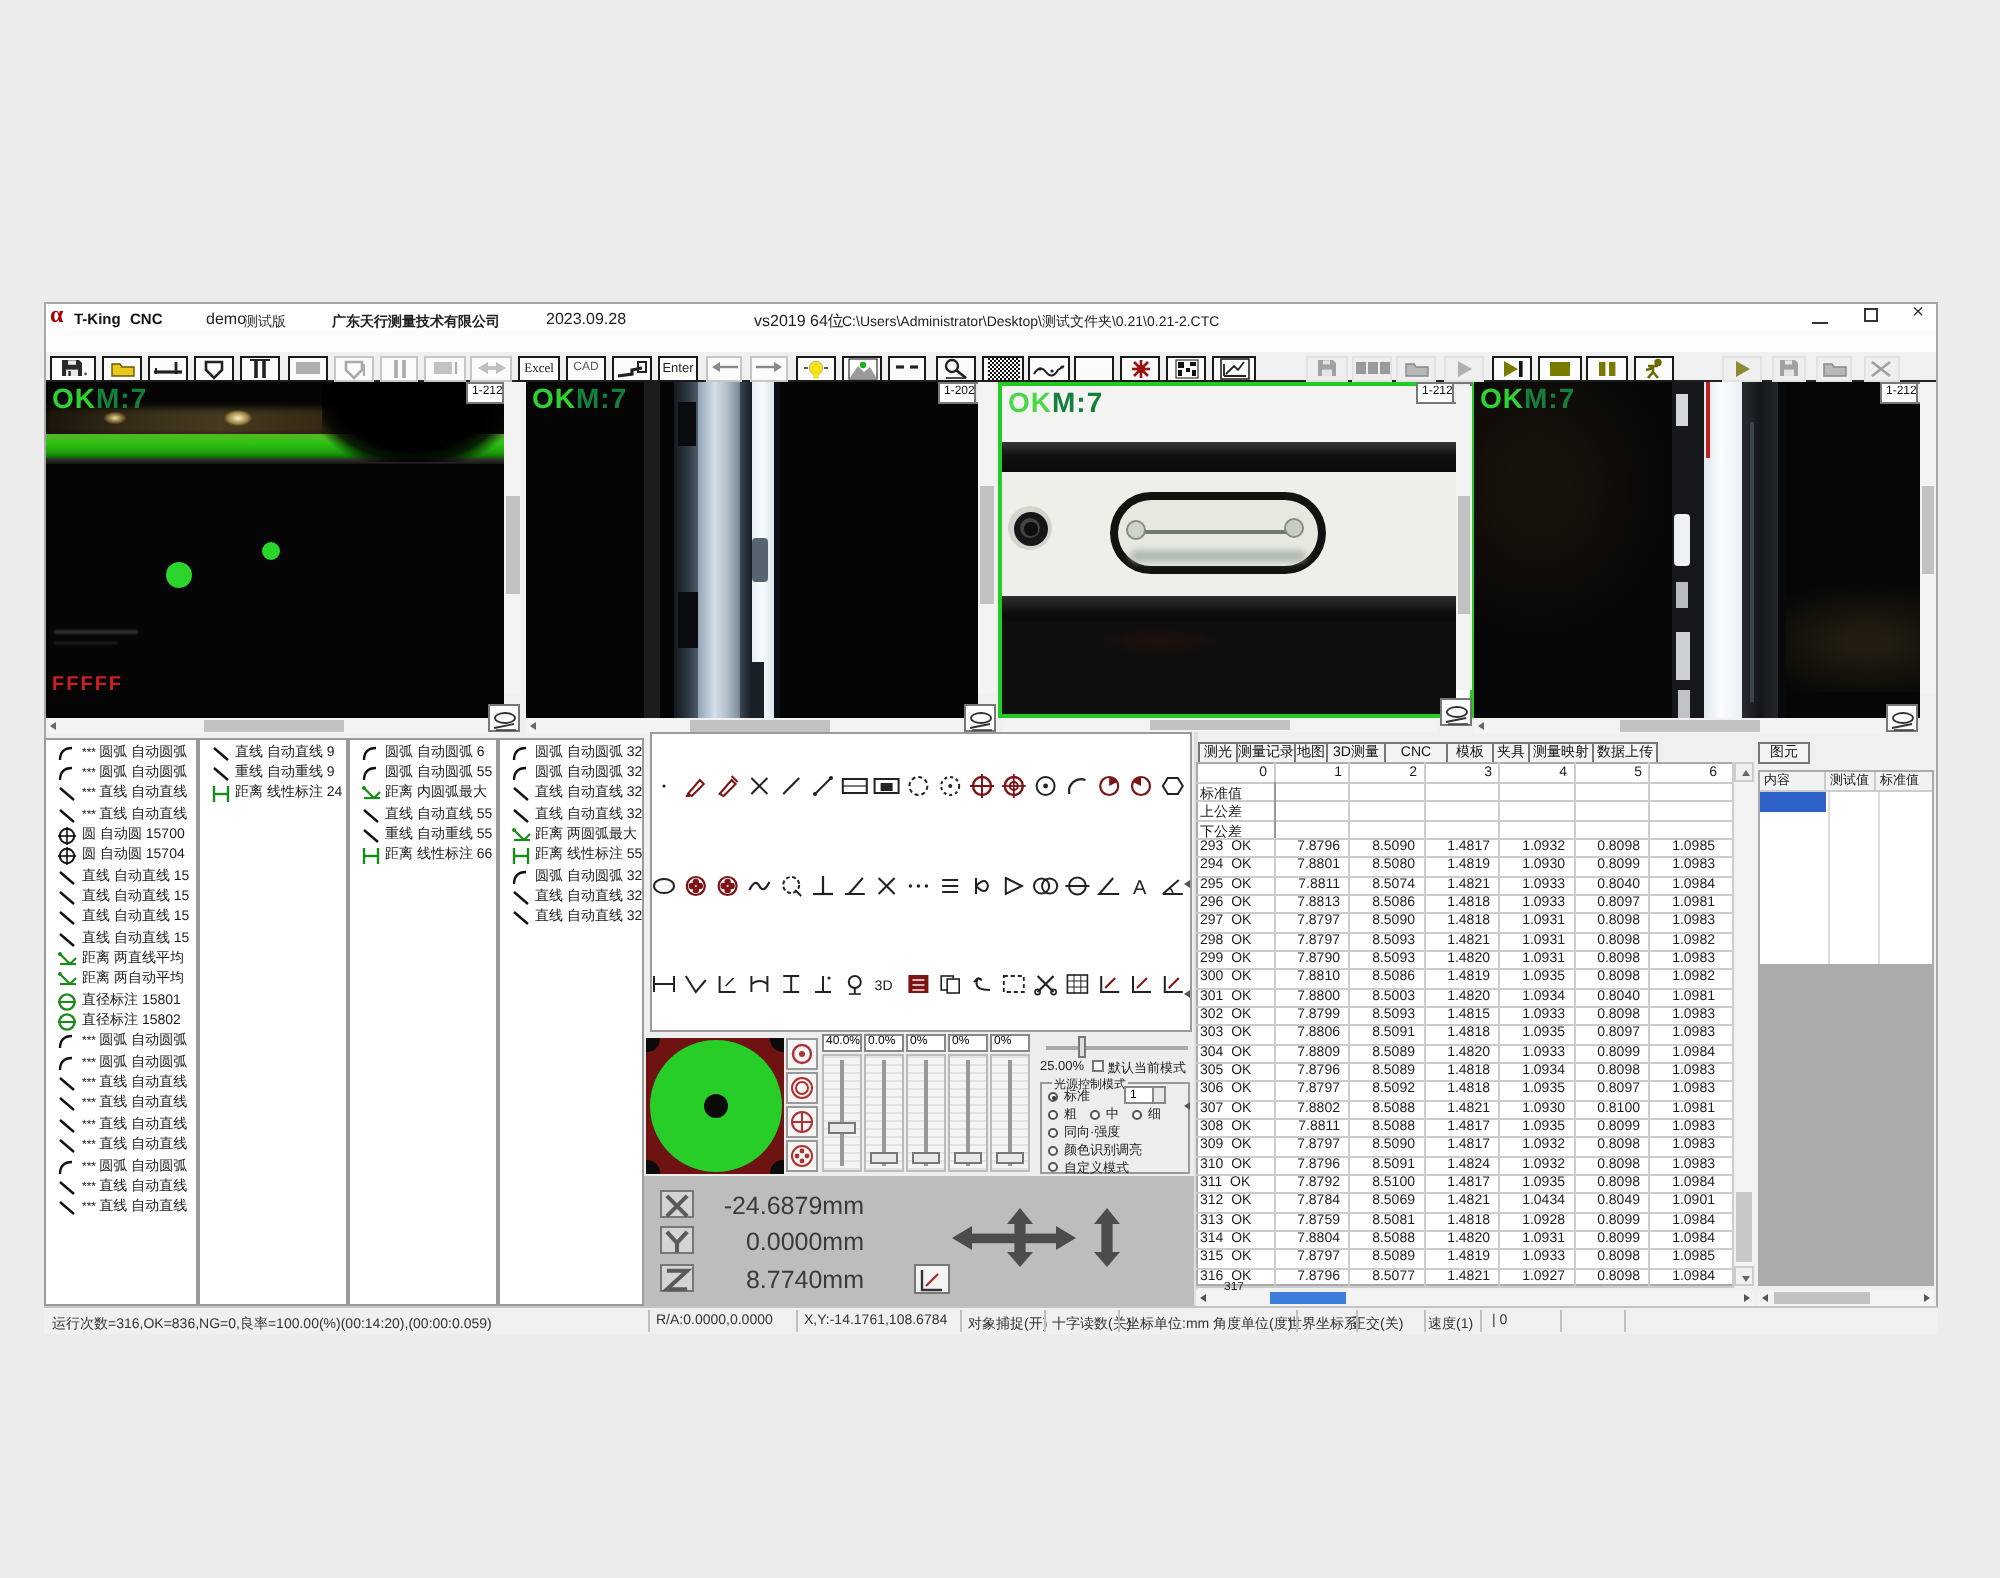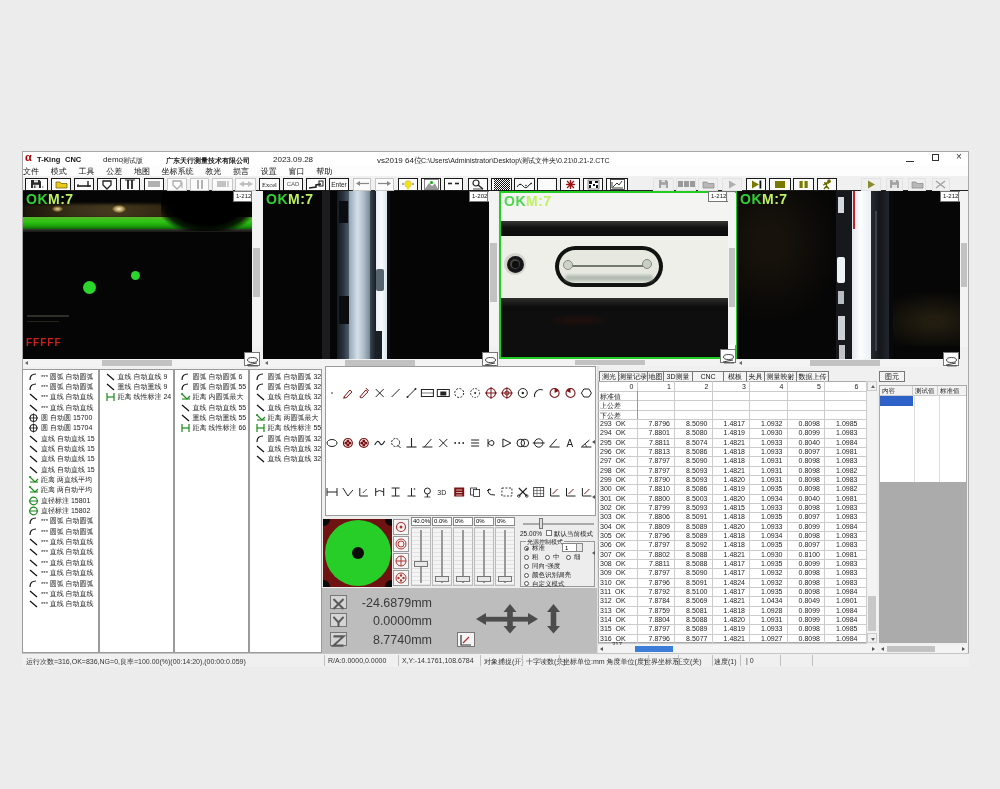--- a/index.html
+++ b/index.html
@@ -1,21 +1,21 @@
 <!DOCTYPE html>
 <html><head><meta charset="utf-8"><style>
 *{margin:0;padding:0;box-sizing:border-box}
 html,body{width:1000px;height:789px;background:#ececec;font-family:"Liberation Sans",sans-serif;overflow:hidden}
 #page{position:relative;width:1000px;height:789px;background:#ececec;overflow:hidden}
 .abs{position:absolute}
 .tbb{position:absolute;height:13px;border:1px solid #1a1a1a;background:#fbfbfb;font-size:6px;color:#222;overflow:hidden}
 .dis{border-color:#c6c6c6}
 .flat{border-color:#e2e2e2;background:#efefef}
 .camlab{position:absolute;left:3px;top:0px;font-size:14px;font-weight:bold;white-space:nowrap;letter-spacing:0.5px}
-.ok{color:#2fd32f}.m7{color:#bef264}
+.ok{color:#2fd32f}.m7{color:#15803d}
 .combo{position:absolute;top:0px;height:11px;background:#fff;border:1px solid #777;font-size:6px;line-height:9px;color:#111;padding-left:2px}
 .cda{position:absolute;right:0;top:0;width:9px;height:9px;background:#ececec;border-left:1px solid #777;text-align:center}
 .cda:after{content:"";position:absolute;left:2px;top:3px;border-left:2.5px solid transparent;border-right:2.5px solid transparent;border-top:3px solid #333}
 .vsb{position:absolute;background:#f3f3f3}
 .vth{position:absolute;left:1px;width:6px;background:#c2c2c2}
 .hsb{position:absolute;height:8px;background:#f3f3f3}
 .hth{position:absolute;top:1px;height:6px;background:#c2c2c2}
 .sar{position:absolute;width:0;height:0}
 .cic{position:absolute;width:16px;height:14px;background:#fcfcfc;border:1px solid #777}
 .lc{position:absolute;background:#fff;border:1px solid #9a9a9a}
@@ -38,21 +38,20 @@
 <div class="abs" style="left:103px;top:155px;font-size:8px;color:#222">demo</div>
 <div class="abs" style="left:122px;top:156px;font-size:7px;color:#333">测试版</div>
 <div class="abs" style="left:166px;top:156px;font-size:7px;font-weight:bold;color:#222">广东天行测量技术有限公司</div>
 <div class="abs" style="left:273px;top:155px;font-size:8px;color:#222">2023.09.28</div>
 <div class="abs" style="left:377px;top:155px;font-size:8px;color:#222">vs2019 64位</div>
 <div class="abs" style="left:421px;top:156px;font-size:7px;color:#222">C:\Users\Administrator\Desktop\测试文件夹\0.21\0.21-2.CTC</div>
 <div class="abs" style="left:906px;top:154px;width:8px;height:8px;border-bottom:1.5px solid #333"></div>
 <div class="abs" style="left:932px;top:154px;width:7px;height:7px;border:1.2px solid #333"></div>
 <div class="abs" style="left:953px;top:151px;width:12px;height:12px;font-size:10px;color:#333;text-align:center;line-height:12px">×</div>
 <div class="abs" style="left:23px;top:165px;width:945px;height:11px;background:#fdfdfd"></div>
-<div class="abs" style="left:23px;top:166px;font-size:8px;color:#111;word-spacing:9.5px;white-space:nowrap">文件 模式 工具 公差 地图 坐标系统 教光 损言 设置 窗口 帮助</div>
 <div class="abs" style="left:23px;top:176px;width:945px;height:15px;background:#f0f0f0;border-bottom:1px solid #222"></div>
 <div class="tbb" style="left:25px;top:178px;width:23px;text-align:center;line-height:11px"><svg width="14" height="10" viewBox="0 0 14 10">
         <path d="M1 1 L9.5 1 L11 2.5 L11 9 L1 9 Z" fill="#2a2a2a"></path>
         <rect x="4" y="1.2" width="4" height="2.2" fill="#e8e8e8"></rect>
         <rect x="3" y="5.8" width="6" height="3.2" fill="#e8e8e8"></rect>
         <rect x="4.2" y="6.5" width="1.2" height="2.5" fill="#2a2a2a"></rect>
         <circle cx="12.8" cy="8" r="0.7" fill="#555"></circle>
       </svg></div>
 <div class="tbb" style="left:51px;top:178px;width:20px;text-align:center;line-height:11px"><svg width="13" height="10" viewBox="0 0 13 10">
         <path d="M1 3 L5 3 L6 4.5 L12 4.5 L12 9 L1 9 Z" fill="#e8c818" stroke="#6a5a00" stroke-width="0.7"></path>

